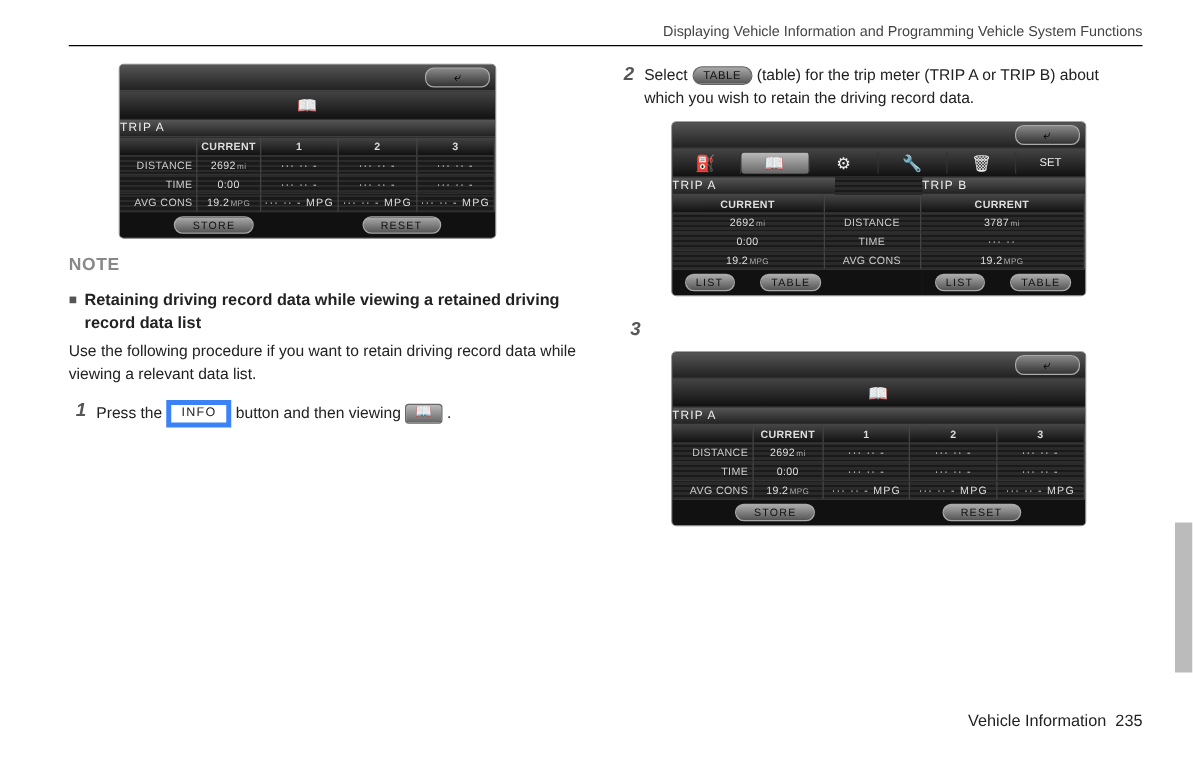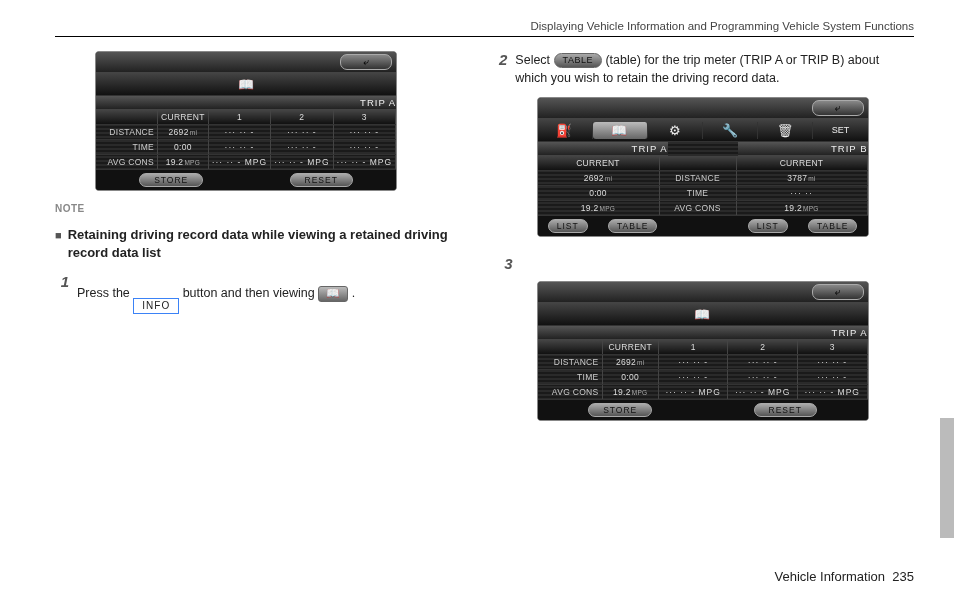--- a/index.html
+++ b/index.html
@@ -87,21 +87,21 @@
   .icon-tab:last-child { border-right: none; }
   .icon-tab.active {
     background: linear-gradient(#bbb,#666);
     color:#111;
     border-radius: 3px;
   }
   .lines-bg {
     background: repeating-linear-gradient(#2a2a2a 0, #2a2a2a 2px, #1a1a1a 2px, #1a1a1a 4px);
   }
   .trip-title {
-    text-align: right;
+    text-align: left;
     font-size: 9.5px;
     color: #eee;
     padding: 1px 0;
     letter-spacing: 1px;
     border-bottom: 1px solid #444;
     background: linear-gradient(#555,#222);
   }
   .mini-table {
     width: 100%;
     border-collapse: collapse;
@@ -110,21 +110,21 @@
   }
   .mini-table td, .mini-table th {
     border-right: 1px solid #444;
     border-bottom: 1px solid #333;
     padding: 2px 3px;
     text-align: center;
     color: #ddd;
     white-space: nowrap;
   }
   .mini-table th {
-    font-weight: normal;
+    font-weight: bold;
     background: linear-gradient(#444,#111);
   }
   .mini-table td.label {
     text-align: right;
     font-size: 8.5px;
     color: #ccc;
     width: 58px;
   }
   .mini-table td.label-c {
     text-align: center;
@@ -144,21 +144,21 @@
   }
   .btn-row {
     display:flex;
     justify-content: space-around;
     padding: 3px 0;
     background:#111;
   }
   .body-text { font-size: 12.5px; line-height: 1.45; color:#222; }
   .note-head {
     font-weight: bold;
-    font-size: 10px;
+    font-size: 14px;
     color: #888;
     letter-spacing: 0.5px;
     margin-top: 4px;
   }
   .note-body {
     font-size: 11px;
     color: #666;
     line-height: 1.35;
   }
   .sec-head {
@@ -202,27 +202,26 @@
     font-size:9px;
     height:13px;
     padding: 0 8px;
     vertical-align: middle;
     letter-spacing:0.5px;
   }
   .inline-box {
     display:inline-flex;
     align-items:center;
     justify-content:center;
-    border:1px solid #3b82f6;
+    border:4px solid #3b82f6;
     font-size:10px;
     height:14px;
     padding: 0 8px;
     vertical-align: middle;
     letter-spacing:1px;
-    margin-top:25px;
   }
   .inline-back {
     display:inline-flex;
     align-items:center;
     justify-content:center;
     border:1px solid #666;
     border-radius: 8px;
     background: #444;
     color:#ddd;
     font-size:9px;
@@ -318,20 +317,21 @@
         </div>
       </div>
 
 
       <div class="note-head">NOTE</div>
 
       <div class="sec-head">
         <span class="sq">■</span>
         <span>Retaining driving record data while viewing a retained driving record data list</span>
       </div>
+      <div class="body-text">Use the following procedure if you want to retain driving record data while viewing a relevant data list.</div>
 
       <div class="step">
         <div class="step-num">1</div>
         <div>
           <span>Press the </span><span class="inline-box">INFO</span><span> button and then viewing </span><span class="inline-book">📖</span><span> .</span>
         </div>
       </div>
     </div>
 
     <div class="col">

